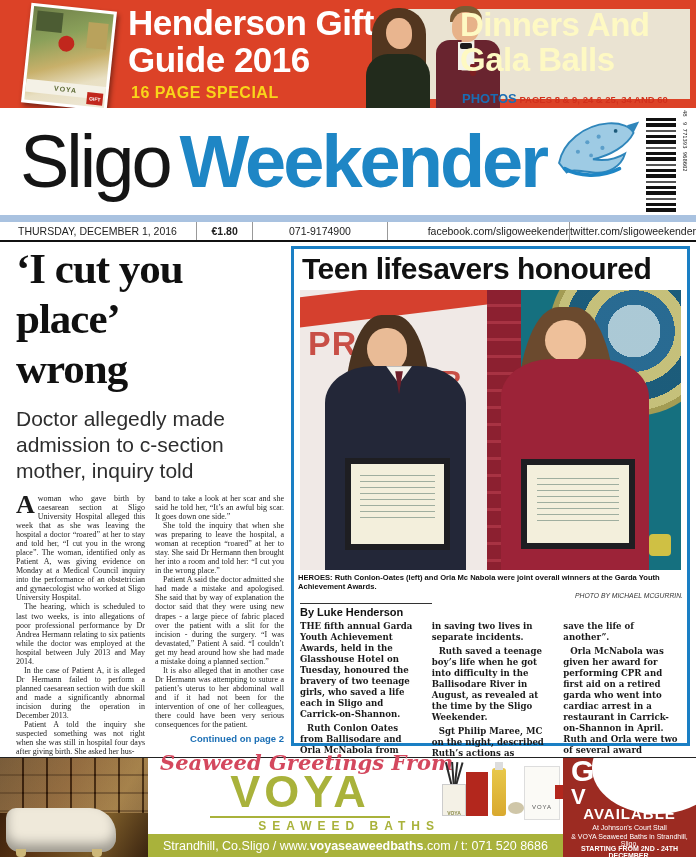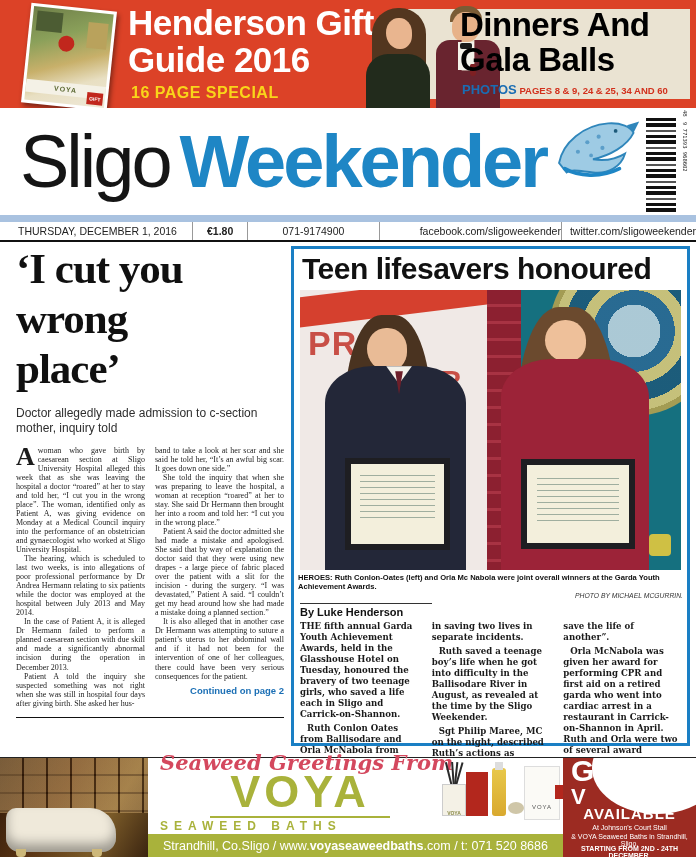--- a/index.html
+++ b/index.html
@@ -16,23 +16,23 @@
   .mag-bauble{position:absolute;left:28px;top:26px;width:16px;height:16px;border-radius:50%;background:#c1271d;}
   .mag-patch1{position:absolute;left:4px;top:4px;width:26px;height:20px;background:#4c5c33;}
   .mag-patch2{position:absolute;right:4px;top:10px;width:20px;height:26px;background:#b9a25c;}
   .mag-strip{position:absolute;left:0;bottom:8px;width:100%;height:13px;background:#f4f1e6;
              font-size:7px;font-weight:bold;color:#5c6a34;text-align:center;line-height:13px;letter-spacing:1px;}
   .mag-gift{position:absolute;right:2px;bottom:2px;width:16px;height:12px;background:#c1271d;color:#fff;
             font-size:5px;font-weight:bold;text-align:center;line-height:12px;}
   .banner-title{position:absolute;left:128px;top:4px;color:#fff;font-weight:bold;font-size:35px;
                 line-height:1.06;letter-spacing:-0.5px;}
   .banner-special{position:absolute;left:131px;top:84px;color:#f9d51a;font-weight:bold;font-size:16px;letter-spacing:.5px;}
-  .right-title{position:absolute;left:460px;top:8px;color:#000000;font-weight:bold;font-size:33px;
+  .right-title{position:absolute;left:460px;top:8px;color:#fef9c3;font-weight:bold;font-size:33px;
                line-height:1.06;letter-spacing:-0.5px;}
-  .photos-line{position:absolute;left:462px;top:82px;font-size:10px;white-space:nowrap;}
+  .photos-line{position:absolute;left:462px;top:91px;font-size:10px;white-space:nowrap;}
   .photos-label{color:#1a6db3;font-weight:bold;font-size:13px;}
   .photos-pages{color:#d2301c;font-weight:bold;font-size:9.5px;}
   
   .couple{position:absolute;left:358px;top:6px;width:168px;height:102px;}
   .w-hair{position:absolute;left:14px;top:2px;width:54px;height:98px;background:#53361f;border-radius:26px 26px 10px 10px;}
   .w-face{position:absolute;left:28px;top:12px;width:26px;height:31px;background:#e9b58f;border-radius:50% 50% 45% 55%;}
   .w-body{position:absolute;left:8px;top:48px;width:64px;height:54px;background:#222b1c;border-radius:22px 22px 0 0;}
   .m-hair{position:absolute;left:92px;top:0;width:32px;height:16px;background:#7a5b35;border-radius:14px 14px 0 0;}
   .m-face{position:absolute;left:94px;top:6px;width:27px;height:30px;background:#e7b289;border-radius:48% 48% 42% 42%;}
   .m-shirt{position:absolute;left:100px;top:36px;width:16px;height:28px;background:#f4f2ea;}
@@ -57,27 +57,27 @@
   
   .blue-strip{position:absolute;left:0;top:215px;width:696px;height:7px;background:#a9c2e0;}
   .info-row{position:absolute;left:0;top:222px;width:696px;height:18px;background:#fff;
             border-bottom:2px solid #111;display:flex;align-items:center;font-size:10.5px;color:#222;}
   .info-cell{height:100%;display:flex;align-items:center;justify-content:center;}
   .info-cell + .info-cell{border-left:1px solid #999;}
   .c-date{width:218px;justify-content:flex-start;padding-left:18px;box-sizing:border-box;}
   .c-price{width:62px;font-weight:bold;}
   .c-phone{width:150px;}
   .c-fb{width:150px;padding-left:40px;}
-  .c-tw{flex:1;padding-left:8px;}
+  .c-tw{flex:1;}
 
   
   .lead{position:absolute;left:16px;top:244px;width:268px;}
   .lead-headline{font-family:"Liberation Serif",serif;font-weight:bold;color:#101010;
                  font-size:43px;line-height:50px;letter-spacing:-1px;}
-  .lead-subhead{margin-top:12px;font-size:12px;line-height:1.24;color:#2e2e2e;font-weight:500;}
+  .lead-subhead{margin-top:12px;font-size:21px;line-height:1.24;color:#2e2e2e;font-weight:500;}
   .lead-cols{margin-top:10px;display:flex;gap:10px;}
   .lead-col{width:129px;font-family:"Liberation Serif",serif;font-size:8px;line-height:1.13;
             text-align:justify;color:#1c1c1c;}
   .lead-col p{margin:0;}
   .lead-col p.ind{text-indent:8px;}
   .dropcap{float:left;font-size:26px;line-height:22px;font-weight:bold;padding-right:3px;
            font-family:"Liberation Serif",serif;}
   .continued{margin-top:5px;text-align:right;color:#1b6fb5;font-weight:bold;font-size:9.5px;
              font-family:"Liberation Sans",sans-serif;}
   .lead-rule{margin-top:9px;border-top:1.5px solid #111;width:268px;}
@@ -137,21 +137,21 @@
                     repeating-linear-gradient(180deg,rgba(220,180,120,.15) 0 16px,rgba(40,20,5,.6) 16px 18px);}
   .tub{position:absolute;left:6px;bottom:6px;width:110px;height:44px;background:#efe9da;
        border-radius:10px 26px 14px 14px;box-shadow:inset 0 -8px 12px rgba(0,0,0,.35);}
   .tub-leg{position:absolute;bottom:-5px;width:10px;height:8px;background:#cdb87a;border-radius:0 0 4px 4px;}
   .ad-white{position:absolute;left:148px;top:0;width:415px;height:76px;background:#fff;}
   .ad-script{position:absolute;left:160px;top:-8px;width:280px;text-align:center;color:#d4485e;
              font-family:"DejaVu Serif",serif;font-style:italic;font-weight:bold;font-size:21px;white-space:nowrap;}
   .ad-voya{position:absolute;left:160px;top:11px;width:280px;text-align:center;color:#a9b23b;
            font-weight:bold;font-size:45px;letter-spacing:4px;line-height:1;}
   .ad-underline{position:absolute;left:210px;top:58px;width:180px;border-top:2px solid #a9b23b;}
-  .ad-sub{position:absolute;left:160px;top:61px;width:280px;text-align:left;color:#a9b23b;
+  .ad-sub{position:absolute;left:160px;top:61px;width:280px;text-align:right;color:#a9b23b;
           font-weight:bold;font-size:12px;letter-spacing:6px;}
   .products{position:absolute;left:440px;top:4px;width:120px;height:72px;}
   .stick{position:absolute;width:1.5px;height:26px;background:#2a2a2a;top:0;}
   .diff-jar{position:absolute;left:2px;top:22px;width:22px;height:30px;background:#f4f1e6;border:1px solid #ccc;
             font-size:5px;color:#8a8a4a;text-align:center;line-height:56px;font-weight:bold;}
   .red-box{position:absolute;left:26px;top:10px;width:22px;height:44px;background:#b3271d;}
   .bottle{position:absolute;left:52px;top:6px;width:14px;height:48px;background:linear-gradient(180deg,#e8c84a,#d9a92f);border-radius:3px;}
   .pump{position:absolute;left:55px;top:0px;width:8px;height:8px;background:#ddd;}
   .soap{position:absolute;left:68px;top:40px;width:16px;height:12px;background:#cfc6a8;border-radius:50%;}
   .gift-box{position:absolute;left:84px;top:4px;width:34px;height:52px;background:#fbfaf6;border:1px solid #ddd;
@@ -242,22 +242,22 @@
     <div class="info-cell c-date">THURSDAY, DECEMBER 1, 2016</div>
     <div class="info-cell c-price">€1.80</div>
     <div class="info-cell c-phone">071-9174900</div>
     <div class="info-cell c-fb">facebook.com/sligoweekender</div>
     <div class="info-cell c-tw">twitter.com/sligoweekender</div>
   </div>
 
   <div class="lead">
     <div class="lead-headline">
       <div>‘I cut you</div>
+      <div>place’</div>
       <div>wrong</div>
-      <div>place’</div>
     </div>
     <div class="lead-subhead">Doctor allegedly made admission to c-section mother, inquiry told</div>
     <div class="lead-cols">
       <div class="lead-col">
         <p><span class="dropcap">A</span><span>woman who gave birth by caesarean section at Sligo University Hospital alleged this week that as she was leaving the hospital a doctor “roared” at her to stay and told her, “I cut you in the wrong place”. The woman, identified only as Patient A, was giving evidence on Monday at a Medical Council inquiry into the performance of an obstetrician and gynaecologist who worked at Sligo University Hospital.</span></p>
         <p class="ind">The hearing, which is scheduled to last two weeks, is into allegations of poor professional performance by Dr Andrea Hermann relating to six patients while the doctor was employed at the hospital between July 2013 and May 2014.</p>
         <p class="ind">In the case of Patient A, it is alleged Dr Hermann failed to perform a planned caesarean section with due skill and made a significantly abnormal incision during the operation in December 2013.</p>
         <p class="ind">Patient A told the inquiry she suspected something was not right when she was still in hospital four days after giving birth. She asked her hus-</p>
       </div>
       <div class="lead-col">

